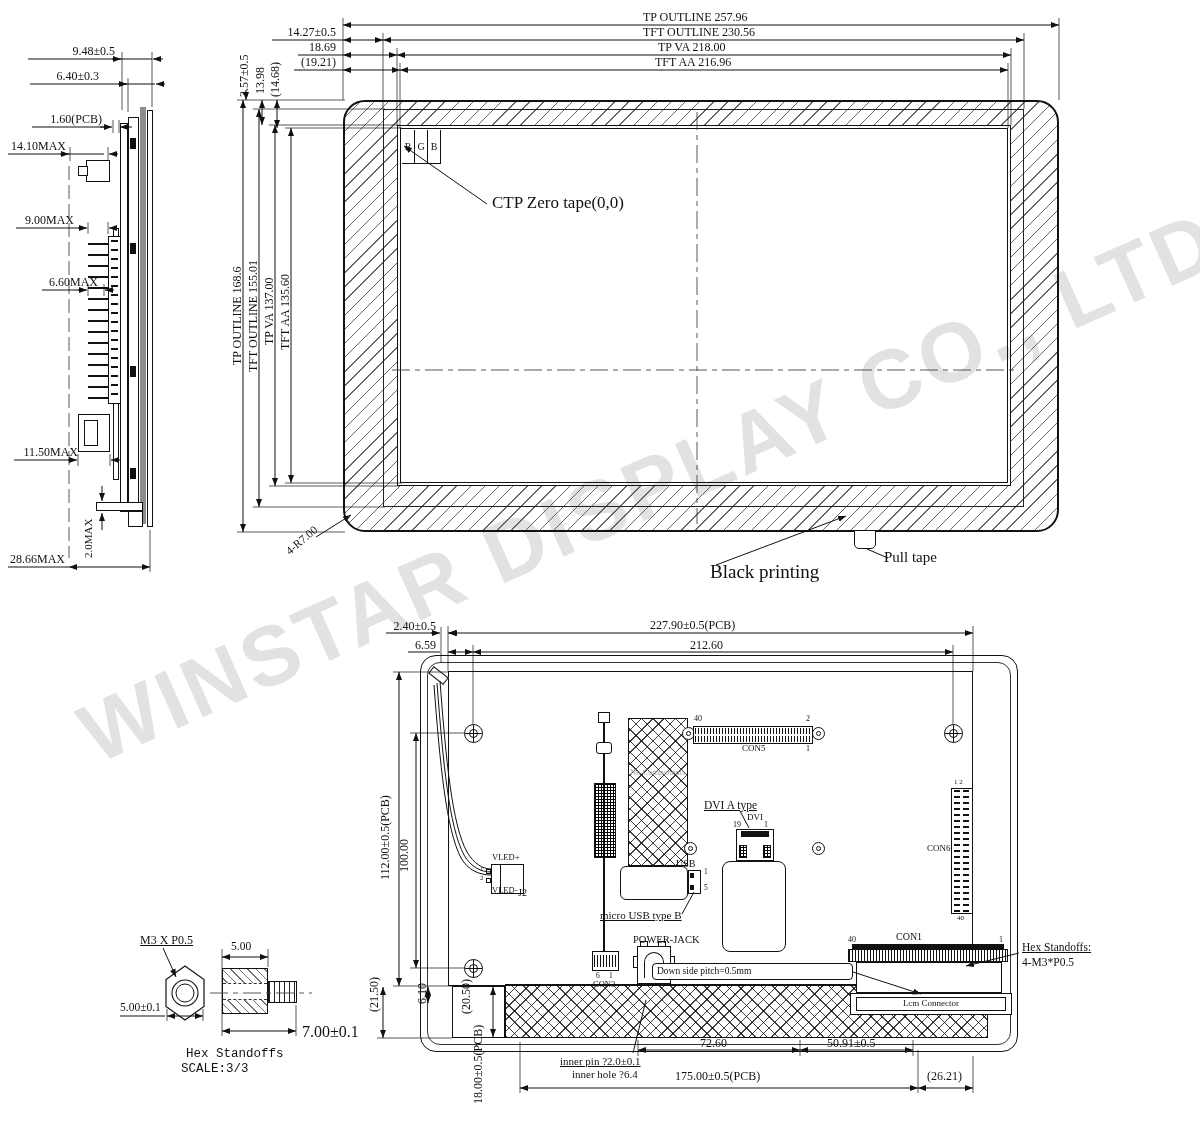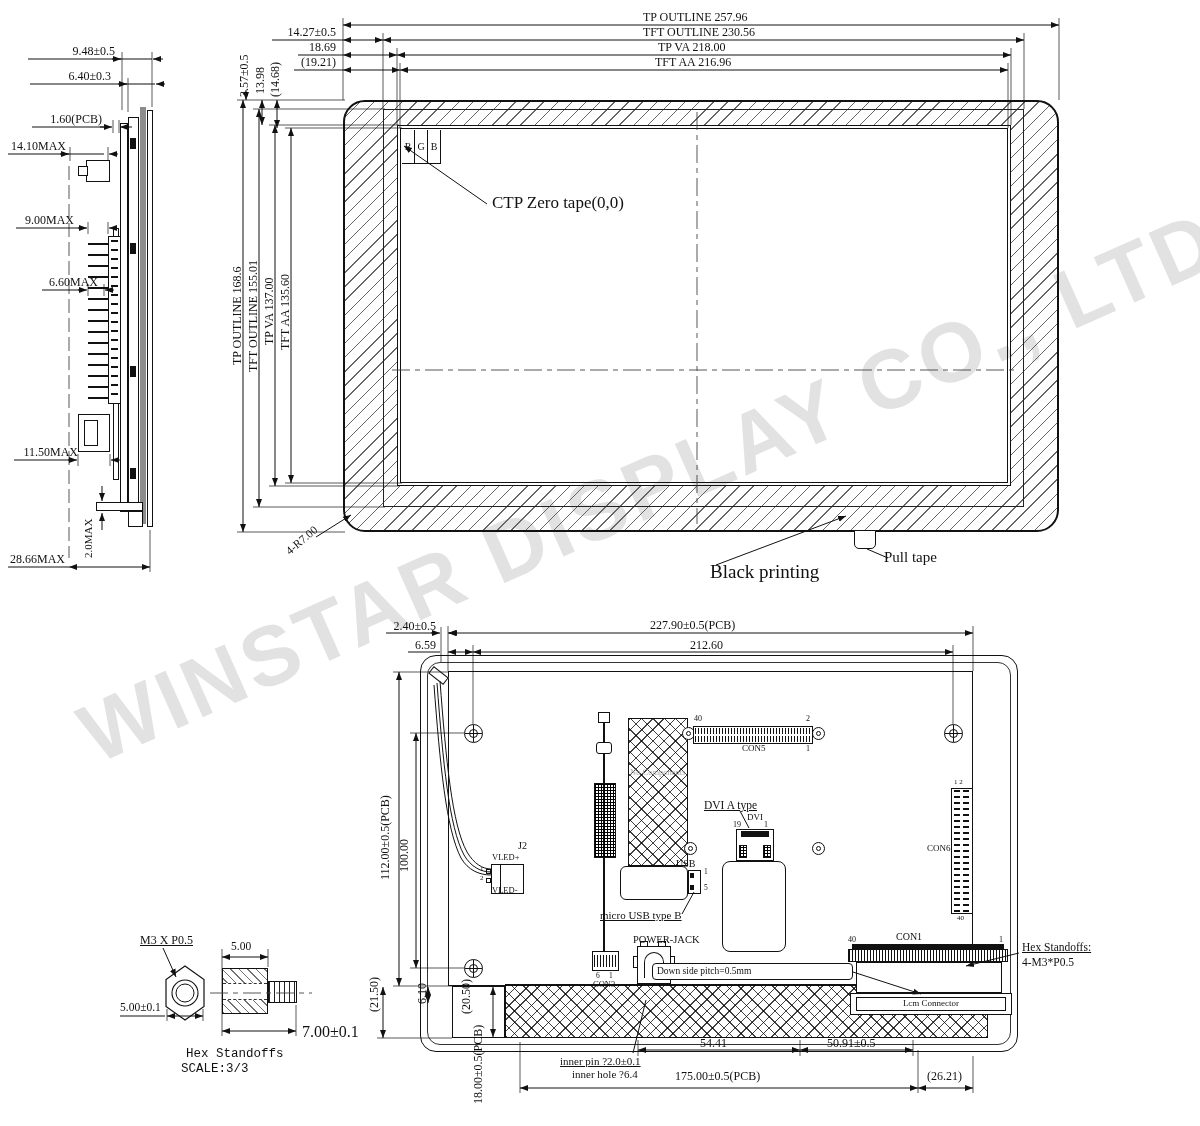--- a/index.html
+++ b/index.html
@@ -99,21 +99,21 @@
   <div class="abs thinbox" style="left:113px;top:228px;width:6px;height:252px"></div>
   <div class="abs hstripes" style="left:88px;top:243px;width:21px;height:158px;z-index:1"></div>
   <div class="abs thinbox" style="left:108px;top:236px;width:13px;height:168px;z-index:2"></div>
   <div class="abs" style="left:111px;top:240px;width:7px;height:160px;z-index:2;background-image:repeating-linear-gradient(180deg,#111 0,#111 2px,transparent 2px,transparent 9px)"></div>
   <div class="abs thinbox" style="left:78px;top:414px;width:32px;height:38px"></div>
   <div class="abs thinbox" style="left:84px;top:420px;width:14px;height:26px"></div>
   <div class="abs thinbox" style="left:96px;top:502px;width:47px;height:9px"></div>
   <div class="abs thinbox" style="left:128px;top:511px;width:15px;height:16px"></div>
 
   <div class="t ra" style="left:28px;top:45px;width:87px">9.48±0.5</div>
-  <div class="t ra" style="left:26px;top:70px;width:85px">6.40±0.3</div>
+  <div class="t ra" style="left:14px;top:70px;width:85px">6.40±0.3</div>
   <div class="t ra" style="left:30px;top:113px;width:72px">1.60(PCB)</div>
   <div class="t ra" style="left:8px;top:140px;width:58px">14.10MAX</div>
   <div class="t ra" style="left:16px;top:214px;width:58px">9.00MAX</div>
   <div class="t ra" style="left:40px;top:276px;width:58px">6.60MAX</div>
   <div class="t ra" style="left:14px;top:446px;width:64px">11.50MAX</div>
   <div class="tv" style="left:82px;top:558px;font-size:11px">2.0MAX</div>
   <div class="t ra" style="left:3px;top:553px;width:62px">28.66MAX</div>
 
   <div class="abs" style="left:420px;top:655px;width:598px;height:397px;border:1.5px solid #111;border-radius:16px;background:#fff;z-index:1"></div>
   <div class="abs" style="left:427px;top:662px;width:584px;height:383px;border:1px solid #333;border-radius:13px;z-index:1"></div>
@@ -206,21 +206,21 @@
   <div class="t" style="left:954px;top:779px;font-size:7px">1 2</div>
   <div class="t" style="left:957px;top:915px;font-size:7px">40</div>
   <div class="t" style="left:896px;top:931px;font-size:10px">CON1</div>
   <div class="t" style="left:848px;top:936px;font-size:8px">40</div>
   <div class="t" style="left:999px;top:936px;font-size:8px">1</div>
   <div class="t" style="left:593px;top:980px;font-size:8.5px">CON3</div>
   <div class="t" style="left:596px;top:972px;font-size:7.5px">6</div>
   <div class="t" style="left:609px;top:972px;font-size:7.5px">1</div>
   <div class="t" style="left:492px;top:853px;font-size:8.5px">VLED+</div>
   <div class="t" style="left:492px;top:886px;font-size:8.5px">VLED-</div>
-  <div class="t" style="left:518px;top:840px;font-size:10px">J2</div>
+  <div class="t" style="left:518px;top:887px;font-size:10px">J2</div>
   <div class="t" style="left:480px;top:866px;font-size:7px">1</div>
   <div class="t" style="left:480px;top:875px;font-size:7px">2</div>
   <div class="t u" style="left:704px;top:799px;font-size:11.5px">DVI A type</div>
   <div class="t" style="left:747px;top:813px;font-size:9px">DVI</div>
   <div class="t" style="left:733px;top:821px;font-size:8px">19</div>
   <div class="t" style="left:764px;top:821px;font-size:8px">1</div>
   <div class="t" style="left:676px;top:858px;font-size:10px">USB</div>
   <div class="t" style="left:704px;top:868px;font-size:7.5px">1</div>
   <div class="t" style="left:704px;top:884px;font-size:7.5px">5</div>
   <div class="t u" style="left:600px;top:909px;font-size:11px">micro USB  type B</div>
@@ -232,21 +232,21 @@
   <div class="t ra" style="left:384px;top:620px;width:52px">2.40±0.5</div>
   <div class="t" style="left:650px;top:619px">227.90±0.5(PCB)</div>
   <div class="t ra" style="left:406px;top:639px;width:30px">6.59</div>
   <div class="t" style="left:690px;top:639px">212.60</div>
   <div class="tv" style="left:379px;top:880px">112.00±0.5(PCB)</div>
   <div class="tv" style="left:398px;top:872px">100.00</div>
   <div class="tv" style="left:368px;top:1012px">(21.50)</div>
   <div class="tv" style="left:416px;top:1004px">6.10</div>
   <div class="tv" style="left:460px;top:1014px">(20.50)</div>
   <div class="tv" style="left:472px;top:1104px">18.00±0.5(PCB)</div>
-  <div class="t" style="left:700px;top:1037px">54.41</div>
+  <div class="t" style="left:700px;top:1037px">72.60</div>
   <div class="t" style="left:827px;top:1037px">50.91±0.5</div>
   <div class="t" style="left:675px;top:1070px">175.00±0.5(PCB)</div>
   <div class="t" style="left:927px;top:1070px">(26.21)</div>
   <div class="t u" style="left:560px;top:1055px;font-size:11px">inner pin ?2.0±0.1</div>
   <div class="t" style="left:572px;top:1068px;font-size:11px">inner hole ?6.4</div>
 
   <div class="t u" style="left:140px;top:934px">M3 X P0.5</div>
   <div class="t" style="left:231px;top:940px;font-size:11.5px">5.00</div>
   <div class="t" style="left:120px;top:1001px;font-size:11.5px">5.00±0.1</div>
   <div class="t" style="left:302px;top:1023px;font-size:16px">7.00±0.1</div>

